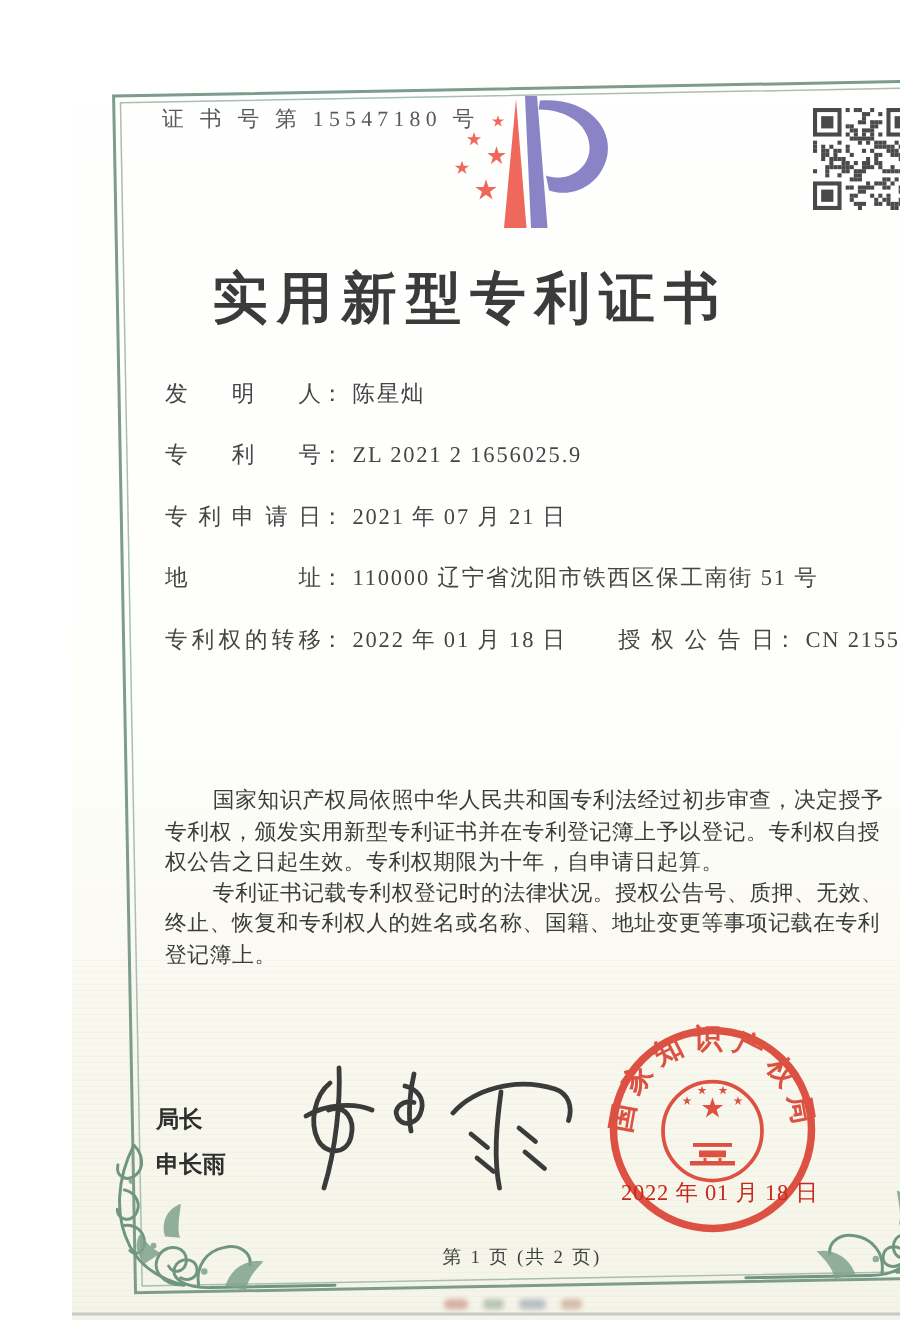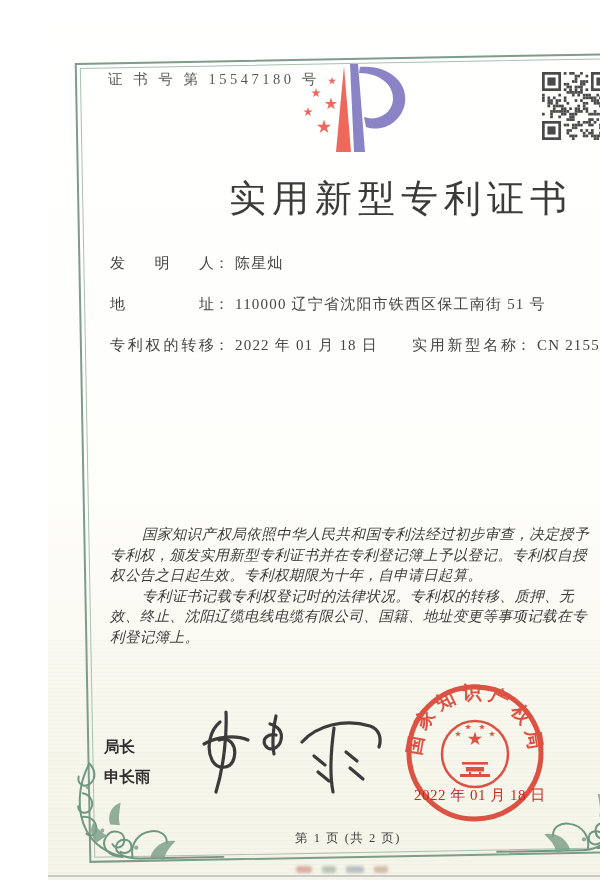--- a/index.html
+++ b/index.html
@@ -18,30 +18,30 @@
     position:absolute;left:34px;top:58px;width:538px;height:796px;
     border:2px solid #7d9c8b;transform:rotate(-1.05deg);transform-origin:center;
   }
   .frame-inner{position:absolute;inset:3px;border:1px solid #a9bfb0;}
   .flourish{position:absolute;width:158px;height:112px;bottom:-10px;}
   .flourish.left{left:-24px;}
   .flourish.right{right:-24px;transform:scaleX(-1);}
   .cert-no{position:absolute;left:60px;top:70px;font-size:14.5px;letter-spacing:3.5px;color:#595959;}
   .logo{position:absolute;left:232px;top:54px;width:140px;height:112px;}
   .qr{position:absolute;left:494px;top:72px;width:68px;height:68px;}
-  .title{position:absolute;left:0;top:174px;width:525px;text-align:right;
-    font-size:37px;letter-spacing:6px;text-indent:6px;color:#3b3b3b;font-weight:400;}
+  .title{position:absolute;left:0;top:174px;width:525px;text-align:center;
+    font-size:37px;letter-spacing:6px;text-indent:6px;color:#3b3b3b;font-weight:700;}
   .fields{position:absolute;left:62px;top:252px;width:486px;font-size:15px;color:#454545;}
   .frow{margin:0 0 19px 0;line-height:22px;white-space:nowrap;}
   .flabel{display:inline-block;width:104px;text-align:justify;text-align-last:justify;vertical-align:top;}
   .fsep{display:inline-block;margin-right:6px;}
   .fvalue{letter-spacing:1.2px;}
   .grant-group{display:inline-block;margin-left:34px;}
   .legal{position:absolute;left:62px;top:524px;width:482px;font-size:14.5px;line-height:20.5px;
-    color:#3c3c3c;font-style:italic;letter-spacing:0.4px;}
+    color:#3c3c3c;letter-spacing:0.4px;}
   .legal p{margin:0;text-indent:2.2em;}
   .signer{position:absolute;left:56px;top:732px;font-family:"Liberation Sans","DejaVu Sans",sans-serif;
     font-size:15.5px;font-weight:600;color:#2e2e2e;line-height:30px;}
   .signature{position:absolute;left:138px;top:700px;width:210px;height:100px;}
   .seal{position:absolute;left:352px;top:678px;width:150px;height:150px;opacity:0.88;}
   .seal-date{position:absolute;left:366px;top:786px;font-size:15px;color:#c8281c;letter-spacing:0.5px;z-index:5;}
   .footer{position:absolute;left:0;top:830px;width:600px;text-align:center;font-size:12.5px;
     letter-spacing:1.5px;color:#3f3f3f;}
   .peek{position:absolute;top:866px;height:7px;border-radius:3px;filter:blur(1.6px);opacity:0.55;}
   .peek.p1{left:248px;width:16px;background:#c07a6d;}
@@ -313,30 +313,36 @@
       <rect x="23" y="24" width="1" height="1" fill="#4a4a4a"></rect>
     </svg>
 
   <div class="title">实用新型专利证书</div>
 
   <div class="fields">
     <div class="frow">
       <span class="flabel">发明人</span><span class="fsep">：</span><span class="fvalue">陈星灿</span>
     </div>
     <div class="frow">
+      <span class="flabel">专利号</span><span class="fsep">：</span><span class="fvalue">ZL 2021 2 1656025.9</span>
+    </div>
+    <div class="frow">
+      <span class="flabel">专利申请日</span><span class="fsep">：</span><span class="fvalue">2021 年 07 月 21 日</span>
+    </div>
+    <div class="frow">
       <span class="flabel">地址</span><span class="fsep">：</span><span class="fvalue">110000  辽宁省沈阳市铁西区保工南街 51 号</span>
     </div>
     <div class="frow">
-      <span class="flabel">专利权的转移</span><span class="fsep">：</span><span class="fvalue">2022 年 01 月 18 日</span><span class="grant-group"><span class="flabel">实用新型名称</span><span class="fsep">：</span><span class="fvalue">CN 215577800 U</span></span>
+      <span class="flabel">专利权的转移</span><span class="fsep">：</span><span class="fvalue">2022 年 01 月 18 日</span><span class="grant-group"><span class="flabel">授权公告日</span><span class="fsep">：</span><span class="fvalue">CN 215577800 U</span></span>
     </div>
   </div>
 
   <div class="legal">
     <p>国家知识产权局依照中华人民共和国专利法经过初步审查，决定授予专利权，颁发实用新型专利证书并在专利登记簿上予以登记。专利权自授权公告之日起生效。专利权期限为十年，自申请日起算。</p>
-    <p>专利证书记载专利权登记时的法律状况。专利权的转移、质押、无效、终止、沈阳辽缆电线电缆有限公司、国籍、地址变更等事项记载在专利登记簿上。</p>
+    <p>专利证书记载专利权登记时的法律状况。授权公告号、质押、无效、终止、恢复和专利权人的姓名或名称、国籍、地址变更等事项记载在专利登记簿上。</p>
   </div>
 
   <div class="signer">
     <div>局长</div>
     <div>申长雨</div>
   </div>
 
   <svg class="signature" viewBox="0 0 210 100">
     <g stroke="#3a3a3a" stroke-width="3.2" fill="none" stroke-linecap="round" stroke-linejoin="round">
       <path d="M34,22 C24,30 20,48 26,60 C31,70 45,70 48,58 C51,46 44,36 33,40"></path>

